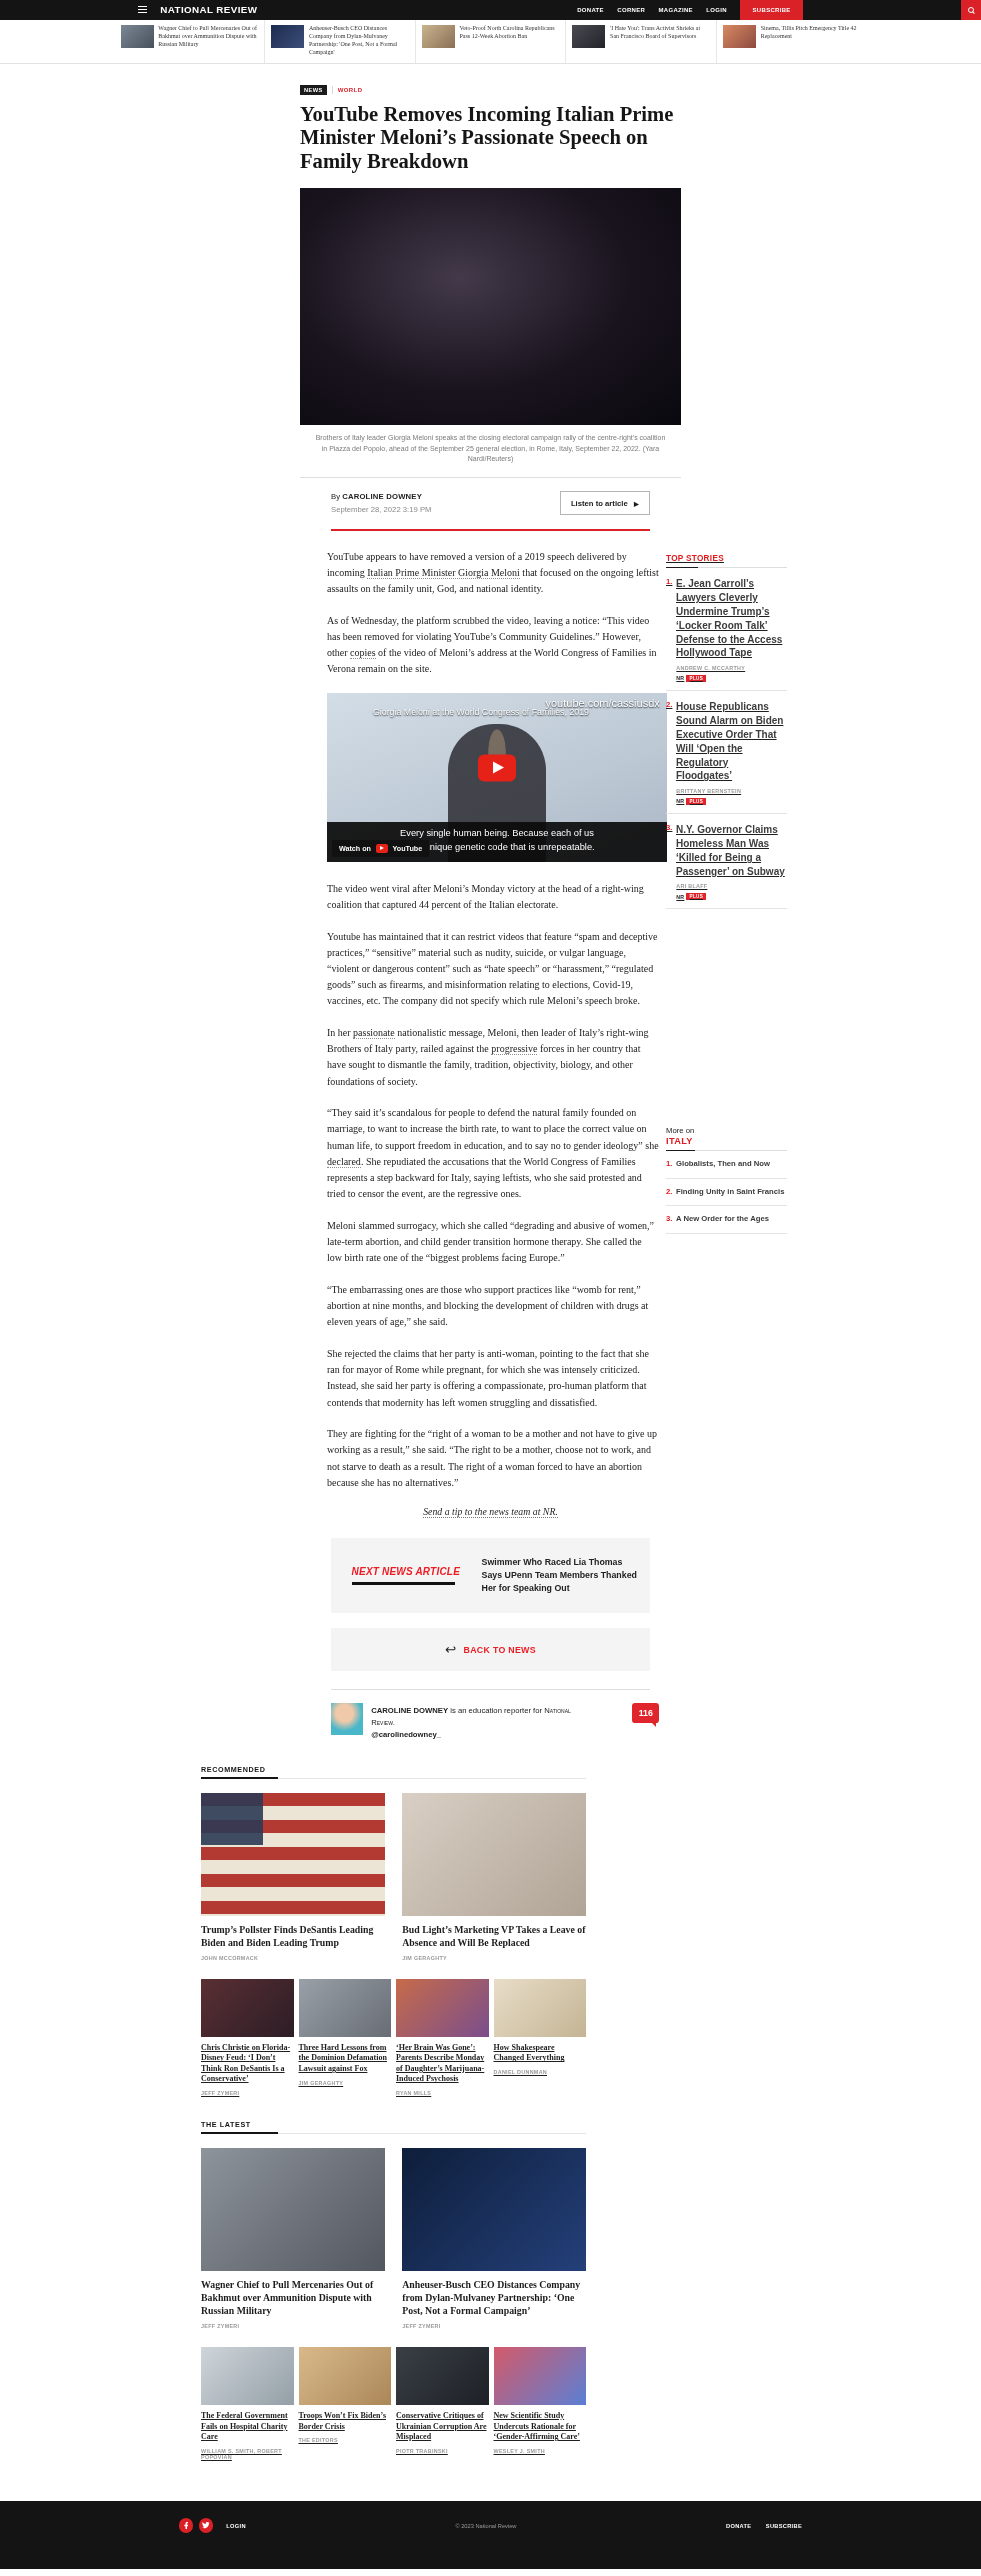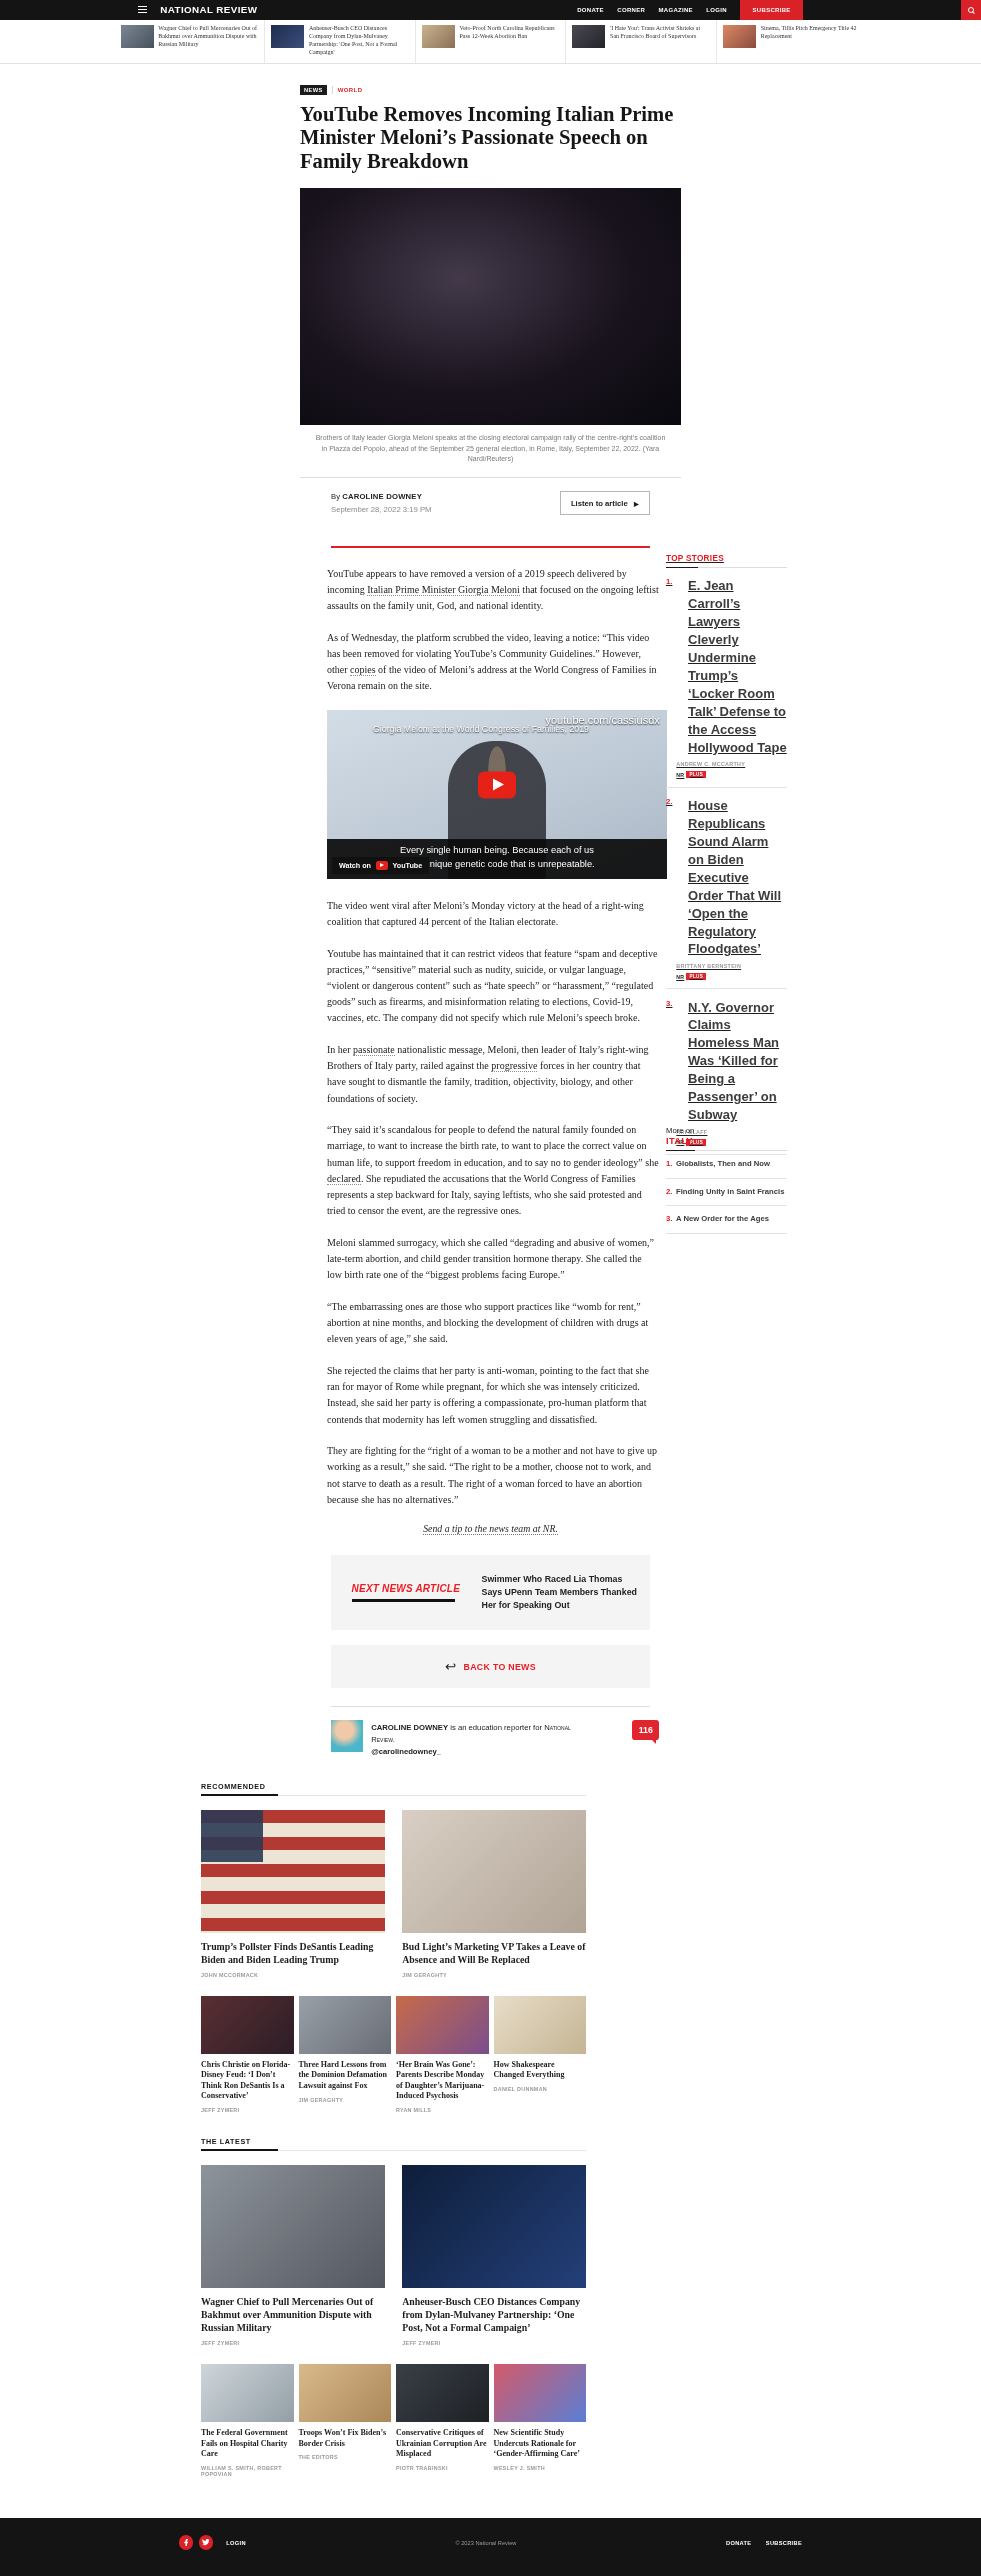--- a/index.html
+++ b/index.html
@@ -35,21 +35,21 @@
   
   .article-col { width:381px; margin-left:300px; padding-top:21.6px; }
   .tags { display:flex; align-items:center; gap:5.2px; margin-bottom:7.2px; }
   .tag-news { background:#1b1b1b; color:#fff; font-size:5.7px; font-weight:700; letter-spacing:0.4px; padding:2.1px 4.1px; }
   .tag-sep { width:0.5px; height:8.2px; background:#d8d8d8; }
   .tag-world { color:#da2128; font-size:6px; font-weight:700; letter-spacing:0.4px; cursor:pointer; }
   .headline { font-family:"Liberation Serif", serif; font-weight:700; font-size:20.6px; line-height:1.16; color:#161616; margin-bottom:13.4px; }
   .hero { width:381px; height:237px; background:radial-gradient(ellipse at 42% 38%, #43394a 0%, #19131d 55%, #0a090f 100%); }
   .caption { width:355px; margin:8.2px auto 0; text-align:center; font-size:7px; line-height:1.55; color:#7a7a7a; }
   .cap-divider { border-bottom:0.5px solid #ddd; margin-top:11.3px; }
-  .byline-box { width:319px; margin:13.4px auto 0; display:flex; justify-content:space-between; align-items:center; border-bottom:2.1px solid #da2128; padding-bottom:31px; }
+  .byline-box { width:319px; margin:13.4px auto 0; display:flex; justify-content:space-between; align-items:center; border-bottom:2.1px solid #da2128; padding-bottom:14px; }
   .byline-by { font-size:7.7px; color:#222; }
   .byline-name { font-weight:700; letter-spacing:0.2px; }
   .byline-date { font-size:7.7px; color:#8a8a8a; margin-top:3.6px; }
   .listen-btn { border:0.5px solid #b5b5b5; padding:6.7px 10.3px; font-size:7.7px; font-weight:700; color:#1b1b1b; display:flex; align-items:center; gap:6.2px; cursor:pointer; background:#fff; }
   .listen-btn .tri { font-size:6.2px; }
 
   .body-copy { width:332px; margin:17.5px 0 0 27px; }
   .body-copy p { font-family:"Liberation Serif", serif; font-size:10px; line-height:1.62; color:#222; margin-bottom:15.5px; }
   .plink { border-bottom:1px dotted #8f8f8f; cursor:pointer; }
 
@@ -89,21 +89,21 @@
   .comment-bubble { position:absolute; right:-9.3px; top:13.4px; width:27px; height:19.6px; background:#e0262c; border-radius:3.1px; color:#fff; font-weight:700; font-size:8.8px; display:flex; align-items:center; justify-content:center; cursor:pointer; }
   .comment-bubble::after { content:''; position:absolute; right:3.1px; bottom:-4.6px; border-top:5.2px solid #e0262c; border-left:5.2px solid transparent; }
 
   
   .sidebar { position:absolute; left:666px; top:554px; width:121px;text-decoration:underline; }
   .sb-heading { color:#e01a1d; font-weight:800; font-size:8.2px; letter-spacing:0.3px; padding-bottom:4.1px; border-bottom:0.5px solid #ddd; position:relative; }
   .sb-heading::after { content:''; position:absolute; left:0; bottom:-1px; width:32px; height:1.5px; background:#1b1b1b; }
   .sb-item { padding:9.3px 0 8.2px; border-bottom:0.5px solid #e3e3e3; cursor:pointer; }
   .sb-row { display:flex; gap:3.6px; }
   .sb-num { color:#e01a1d; font-weight:700; font-size:7.7px; flex:none; }
-  .sb-title { font-size:13px; font-weight:700; line-height:1.38; color:#3c3c3c;margin-left:12px; }
+  .sb-title { font-size:10px; font-weight:700; line-height:1.38; color:#3c3c3c; }
   .sb-author { font-size:5.4px; font-weight:700; letter-spacing:0.3px; color:#9a9a9a; margin:4.6px 0 0 10.3px; }
   .plus-badge { display:flex; align-items:center; gap:2.1px; margin:4.1px 0 0 10.3px; }
   .plus-nr { font-size:5.2px; font-weight:800; color:#1b1b1b; letter-spacing:0.3px; }
   .plus-red { background:#e0262c; color:#fff; font-size:4.6px; font-weight:800; letter-spacing:0.3px; padding:1px 3.1px; }
 
   .more-on { position:absolute; left:666px; top:1126px; width:121px; }
   .mo-pre { font-size:7.7px; color:#1b1b1b; }
   .mo-topic { color:#e01a1d; font-weight:800; font-size:9.3px; letter-spacing:0.3px; margin-top:1px; padding-bottom:4.1px; border-bottom:0.5px solid #ddd; position:relative; }
   .mo-topic::after { content:''; position:absolute; left:0; bottom:-1px; width:29px; height:1.5px; background:#1b1b1b; }
   .mo-item { display:flex; gap:3.6px; padding:8.2px 0 7.7px; border-bottom:0.5px solid #e3e3e3; cursor:pointer; }
@@ -112,21 +112,21 @@
 
   
   .section { width:385px; margin-left:201px; margin-top:24px; }
   .sec-heading { font-size:7.2px; font-weight:800; letter-spacing:0.6px; color:#141414; padding-bottom:3.6px; border-bottom:0.5px solid #e5e5e5; position:relative; margin-bottom:14.4px; }
   .sec-heading::after { content:''; position:absolute; left:0; bottom:-1px; width:77px; height:1.5px; background:#141414; }
   .big-grid { display:grid; grid-template-columns:1fr 1fr; gap:17.5px; }
   .card { cursor:pointer; }
   .card-thumb-big { width:100%; height:123px; position:relative; overflow:hidden; }
   .card-title-big { font-family:"Liberation Serif", serif; font-weight:700; font-size:9.8px; line-height:1.32; color:#1d1d1d; margin-top:8.2px; }
   .card-author { font-size:5.4px; font-weight:700; letter-spacing:0.3px; color:#9a9a9a; margin-top:5.2px; }
-  .small-grid { display:grid; grid-template-columns:repeat(4,1fr); gap:5px; margin-top:17.5px; }
+  .small-grid { display:grid; grid-template-columns:repeat(4,1fr); gap:5px; margin-top:17.5px;text-decoration:underline; }
   .card-thumb-small { width:100%; height:58px; }
   .card-title-small { font-family:"Liberation Serif", serif; font-weight:700; font-size:8px; line-height:1.32; color:#1d1d1d; margin-top:6.2px; }
   .flag { background:repeating-linear-gradient(180deg,#b23a32 0 13.4px,#ece4d4 13.4px 27px); }
   .flag::before { content:''; position:absolute; left:0; top:0; width:34%; height:42%; background:#2c3a54; opacity:.9; }
   .webcam { background:linear-gradient(135deg,#d9cfc4,#b0a496); }
   .rs1{background:linear-gradient(135deg,#5a2f33,#2c1d26);} .rs2{background:linear-gradient(135deg,#9aa0a8,#686d75);}
   .rs3{background:linear-gradient(135deg,#c76b4a,#7a4e8c);} .rs4{background:linear-gradient(135deg,#e8ddc8,#c4b494);}
   .lb1{background:linear-gradient(135deg,#8e949b,#53575f);} .lb2{background:linear-gradient(135deg,#0e1e3a,#24407a);}
   .ls1{background:linear-gradient(135deg,#cfd6da,#939ea6);} .ls2{background:linear-gradient(135deg,#d9b98a,#ab8758);}
   .ls3{background:linear-gradient(135deg,#3a3f46,#1d2126);} .ls4{background:linear-gradient(135deg,#d45a6a,#5a7fd4);}

